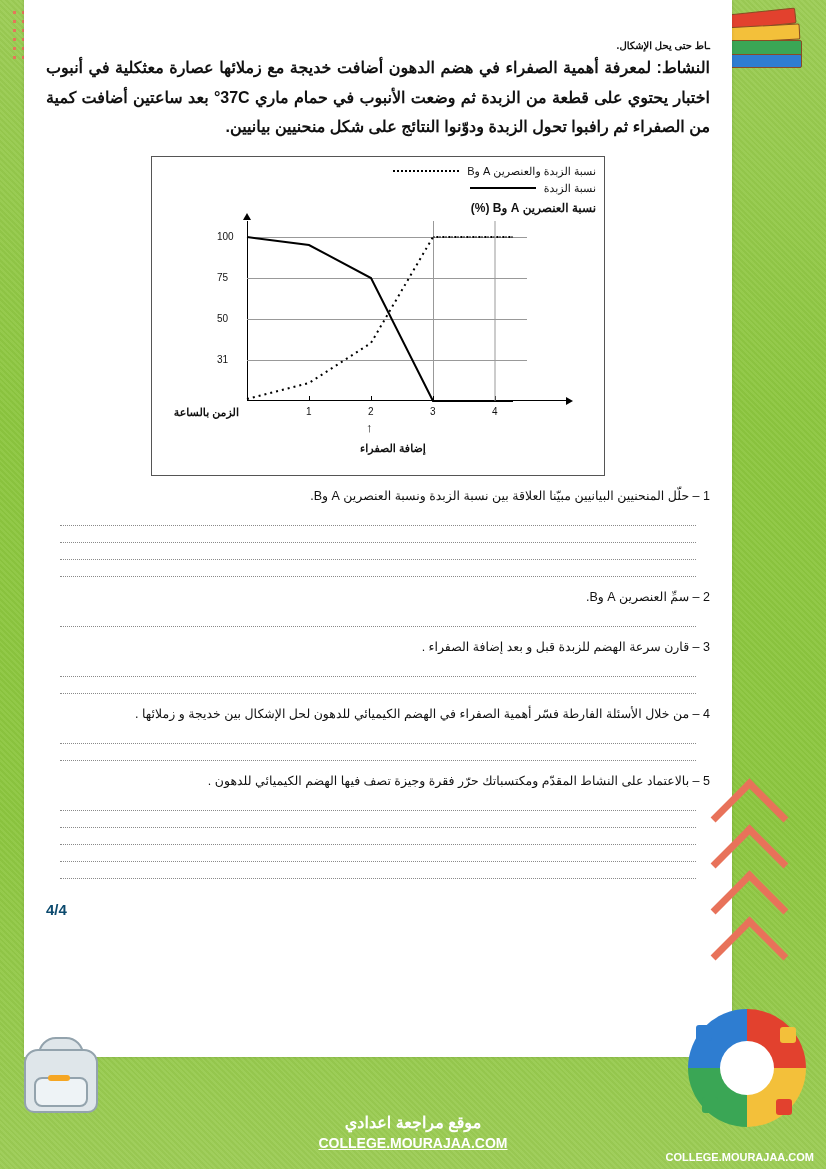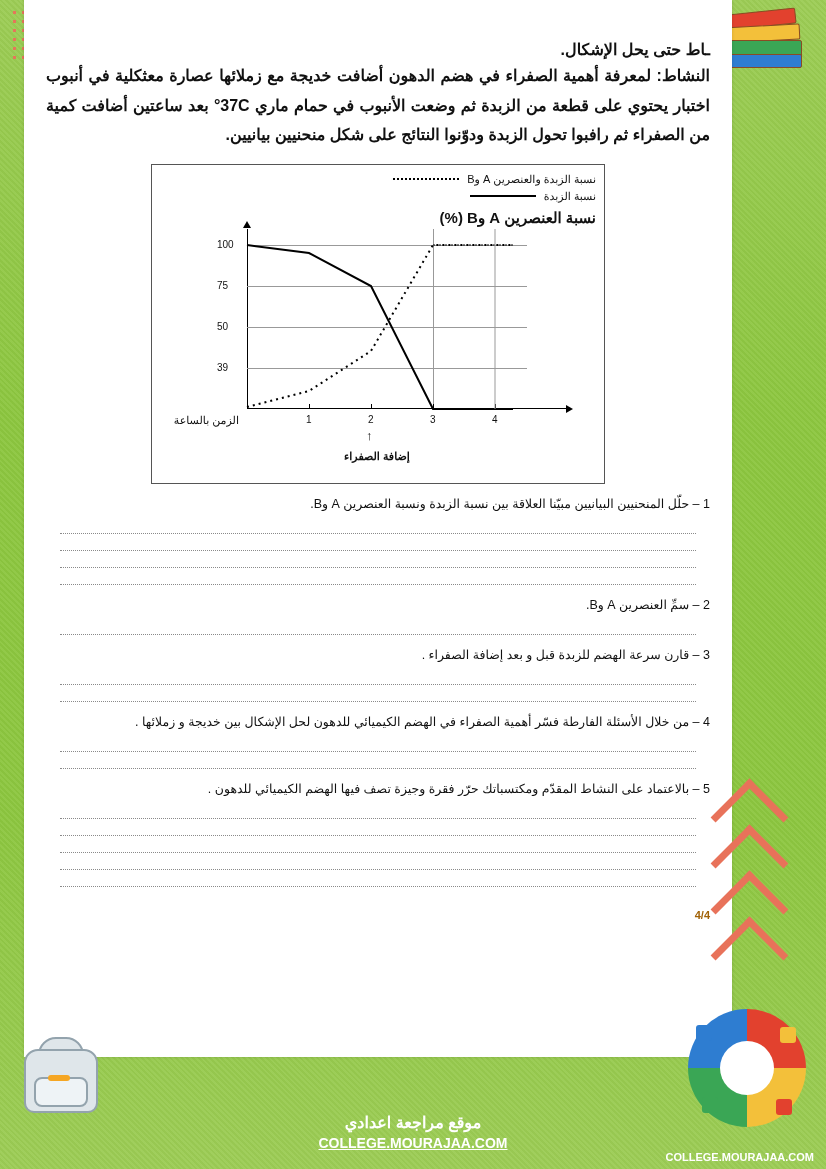--- a/index.html
+++ b/index.html
@@ -55,62 +55,62 @@
   .b4{left:6px;top:48px;width:96px;height:12px;background:#2e7dd1;}
   
   .content{
     position:absolute;left:0;right:0;top:40px;padding:0 22px;
     direction:rtl;
     color:#111;
   }
   .para{
     font-size:16px;line-height:1.85;text-align:justify;font-weight:bold;color:#111;
   }
-  .line-truncated{font-size:16px;font-weight:bold;margin-bottom:2px;}
+  .line-truncated{font-size:10px;font-weight:bold;margin-bottom:2px;}
   
   .figure{
     margin:14px auto 0 auto;
     width:452px;height:318px;
     border:1px solid #555;
     position:relative;
     background:#fff;
   }
   .legend{position:absolute;right:8px;top:8px;left:8px;direction:rtl;}
   .legend-row{display:flex;align-items:center;justify-content:flex-start;gap:8px;font-size:11px;margin-bottom:4px;}
   .legend-row .lbl{font-size:11px;}
   .dashline{width:66px;height:0;border-top:2px dotted #000;display:inline-block;}
   .solidline{width:66px;height:0;border-top:2px solid #000;display:inline-block;}
   .ylabel{
-    position:absolute;right:6px;top:4px;font-size:15px;font-weight:bold;
+    position:absolute;right:6px;top:4px;font-size:12px;font-weight:bold;
   }
   .plot{
     position:absolute;left:95px;top:64px;width:280px;height:180px;
   }
   .axis-y{position:absolute;left:0;top:0;bottom:0;width:1px;background:#000;}
   .axis-x{position:absolute;left:0;bottom:0;right:-40px;height:1px;background:#000;}
   .arrow-x{position:absolute;right:-46px;bottom:-4px;width:0;height:0;border-top:4px solid transparent;border-bottom:4px solid transparent;border-left:7px solid #000;}
   .arrow-y{position:absolute;left:-4px;top:-8px;width:0;height:0;border-left:4px solid transparent;border-right:4px solid transparent;border-bottom:7px solid #000;}
   .gridline{position:absolute;left:0;right:0;height:1px;background:#999;}
   .vgrid{position:absolute;top:0;bottom:0;width:1px;background:#999;}
   .ytick{position:absolute;left:-30px;font-size:10px;width:26px;text-align:left;transform:translateY(-6px);}
   .xtick{position:absolute;bottom:-16px;font-size:10px;transform:translateX(-3px);}
   .tickmark{position:absolute;bottom:0;width:1px;height:5px;background:#000;}
-  .xaxis-label{position:absolute;font-size:11px;font-weight:normal;}
+  .xaxis-label{position:absolute;font-size:11px;font-weight:bold;}
   .note-add{position:absolute;font-size:11px;font-weight:bold;}
   .up-arrow{position:absolute;font-size:13px;}
   
   .q{
     font-size:12.5px;font-weight:normal;margin-top:12px;text-align:right;
   }
   .dots-line{
     border-bottom:1.5px dotted #8a8a8a;height:16px;margin:0 14px;
   }
   .dots-block{margin-top:6px;}
   .pagenum{
-    text-align:right;font-size:11px;font-weight:bold;margin-top:22px;color:#a16207;
+    text-align:left;font-size:15px;font-weight:bold;margin-top:22px;color:#0c4a6e;
   }
   
   .brand-bottom{
     position:absolute;left:0;right:0;bottom:18px;text-align:center;
   }
   .brand-bottom .line1{color:#ffffff;font-weight:bold;font-size:16px;}
   .brand-bottom .line2{color:#ffffff;font-weight:bold;font-size:14px;text-decoration:underline;margin-top:3px;}
   .brand-footer-right{
     position:absolute;right:12px;bottom:6px;color:#ffffff;font-weight:bold;font-size:11px;
   }
@@ -176,21 +176,21 @@
         <div class="axis-x"></div>
         <div class="arrow-x"></div>
 
         <div class="gridline" style="top:16px;"></div>
         <div class="ytick" style="top:16px;">100</div>
         <div class="gridline" style="top:57px;"></div>
         <div class="ytick" style="top:57px;">75</div>
         <div class="gridline" style="top:98px;"></div>
         <div class="ytick" style="top:98px;">50</div>
         <div class="gridline" style="top:139px;"></div>
-        <div class="ytick" style="top:139px;">39</div>
+        <div class="ytick" style="top:139px;">31</div>
 
         <div class="vgrid" style="left:186px;top:0;bottom:0;"></div>
 
         <div class="tickmark" style="left:62px;"></div>
         <div class="xtick" style="left:62px;">1</div>
         <div class="tickmark" style="left:124px;"></div>
         <div class="xtick" style="left:124px;">2</div>
         <div class="tickmark" style="left:186px;"></div>
         <div class="xtick" style="left:186px;">3</div>
         <div class="tickmark" style="left:248px;"></div>
@@ -202,21 +202,21 @@
 
           <polyline points="0,178 62,162 124,122 186,16 266,16" fill="none" stroke="#000" stroke-width="2" stroke-dasharray="2,4"></polyline>
 
           <line x1="186" y1="16" x2="266" y2="16" stroke="#000" stroke-width="1" stroke-dasharray="2,4"></line>
           <line x1="248" y1="0" x2="248" y2="180" stroke="#999" stroke-width="1"></line>
         </svg>
 
         <div class="xaxis-label" style="left:-118px;bottom:-18px;width:110px;text-align:right;">الزمن بالساعة</div>
 
         <div class="up-arrow" style="left:119px;bottom:-34px;">↑</div>
-        <div class="note-add" style="left:60px;bottom:-54px;width:140px;text-align:center;">إضافة الصفراء</div>
+        <div class="note-add" style="left:76px;bottom:-54px;width:140px;text-align:center;">إضافة الصفراء</div>
       </div>
     </div>
 
     <div class="q">1 – حلّل المنحنيين البيانيين مبيّنا العلاقة بين نسبة الزبدة ونسبة  العنصرين A وB.</div>
     <div class="dots-block">
       <div class="dots-line"></div>
       <div class="dots-line"></div>
       <div class="dots-line"></div>
       <div class="dots-line"></div>
     </div>

